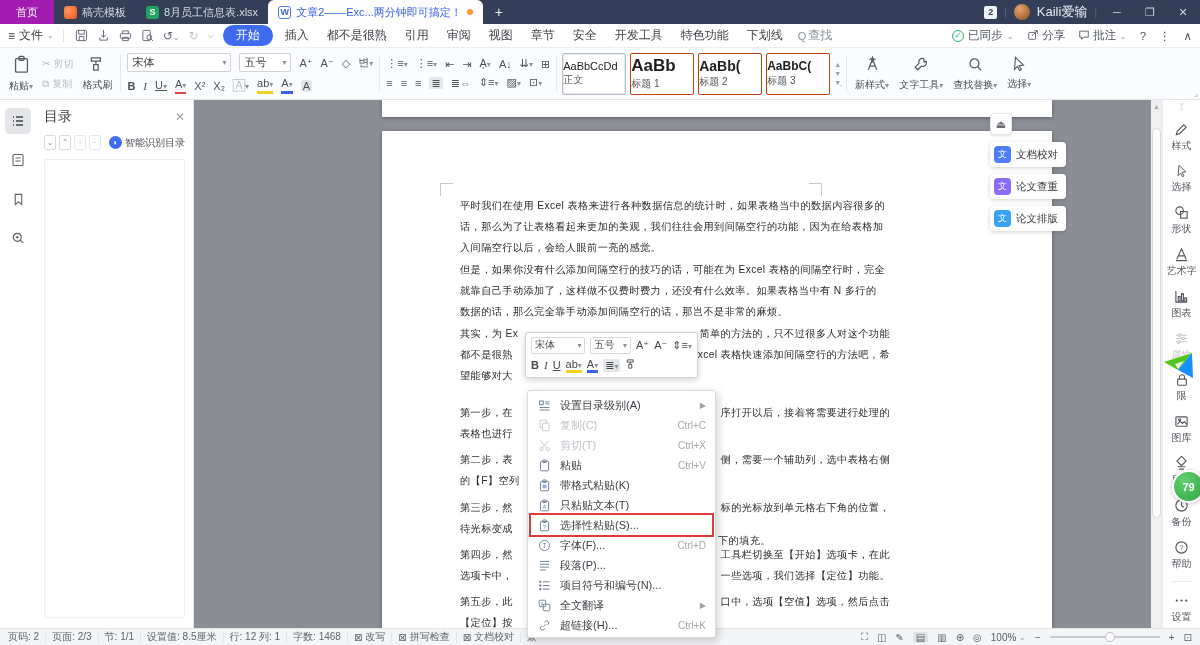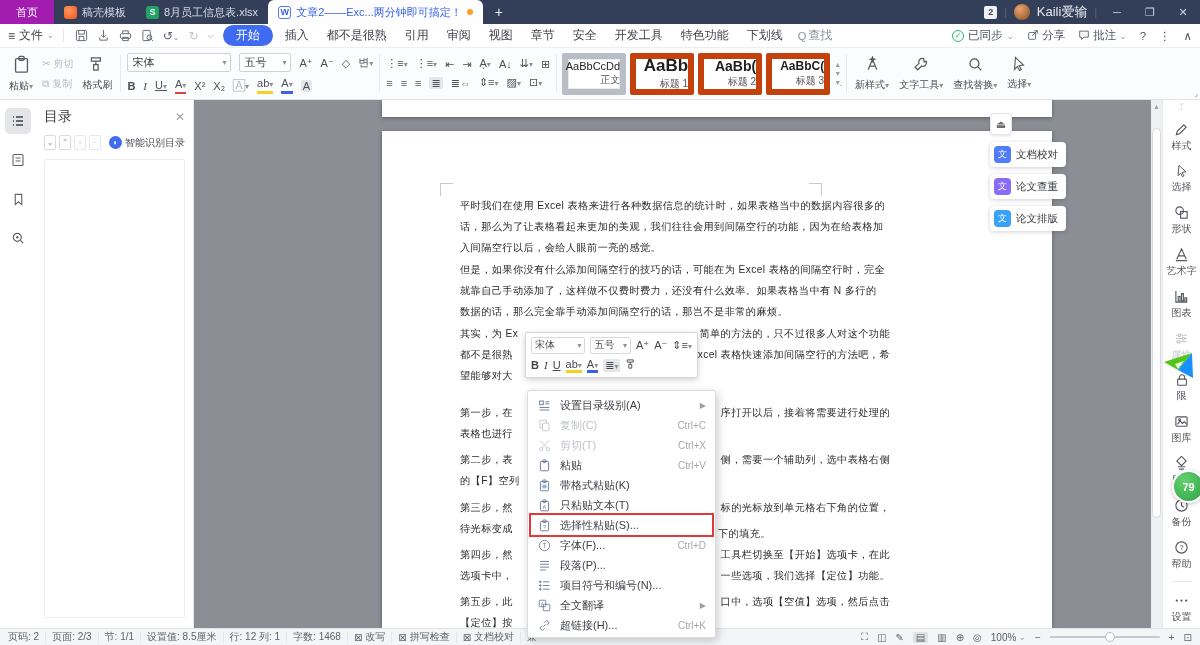--- a/index.html
+++ b/index.html
@@ -49,21 +49,21 @@
   .smallstack>div{display:flex;align-items:center;gap:3px}
   .rcol{display:flex;flex-direction:column;justify-content:center;gap:5px;padding:0 3px}
   .rrow{display:flex;align-items:center;gap:8px;font-size:11px;color:#4c5158}
   .rrow .ib{line-height:12px}
   .combo{border:1px solid #cfd3d9;border-radius:2px;height:19px;display:flex;align-items:center;justify-content:space-between;gap:4px;padding:0 4px;font-size:11px;background:#fff;color:#3c4046}
   .caret{font-size:8px;color:#8c9199}
   .selbox{background:#e4e6e9;border-radius:2px;padding:0 2px}
   .u-red{border-bottom:2px solid #d44;padding-bottom:0px}
   .u-yel{border-bottom:3px solid #f5d11f}
   .u-blu{border-bottom:3px solid #3a62e8}
-  .stylebox{width:64px;height:42px;border:6px solid #c2410c;background:#fff;border-radius:2px;display:flex;flex-direction:column;align-items:flex-end;justify-content:center;font-size:10px;color:#555;gap:1px;flex:none}
+  .stylebox{width:64px;height:42px;border:1px solid #c2410c;background:#fff;border-radius:2px;display:flex;flex-direction:column;align-items:flex-start;justify-content:center;font-size:10px;color:#555;gap:1px;flex:none}
   .stylebox.sel{border-color:#b9bec6;box-shadow:inset 0 0 0 1px #e8eaee}
   .stylebox .prev{font-size:11px;color:#1e1e1e;white-space:nowrap}
   .stylebox.h1 .prev{font-size:17px;font-weight:bold}
   .stylebox.h2 .prev{font-size:14px;font-weight:bold}
   .stylebox.h3 .prev{font-size:12px;font-weight:bold}
   .galscroll{display:flex;flex-direction:column;justify-content:center;gap:2px;color:#9aa0a8;font-size:7px;padding:0 2px}
   .launcher{position:absolute;bottom:1px;font-size:8px;color:#b6bac0}
 
   
   .bodyrow{display:flex;height:528px}
@@ -82,21 +82,21 @@
 
   .canvas{flex:1;background:#8b8f95;position:relative;overflow:hidden}
   .page{position:absolute;left:188px;width:670px;background:#fff;box-shadow:0 1px 4px rgba(0,0,0,.35)}
   .page1{top:0;height:17px}
   .page2{top:31px;height:497px;overflow:hidden}
   .crop{position:absolute;width:13px;height:13px;border-color:#c9c9c9;border-style:solid;border-width:0}
   .crop.l{left:58px;top:52px;border-left-width:1px;border-top-width:1px}
   .crop.r{left:427px;top:52px;border-right-width:1px;border-top-width:1px}
   .docline{position:absolute;left:78px;width:430px;height:20px;font-size:10.2px;letter-spacing:.4px;color:#2b2b2b;white-space:nowrap;overflow:visible}
   .docline .rr{position:absolute;right:0;top:0}
-  .docline .rl{position:absolute;left:258px;top:5px}
+  .docline .rl{position:absolute;left:258px;top:12px}
   .docline .lr{position:absolute;left:0;top:0}
 
   .dsb{width:11px;background:#eef0f2;position:relative;flex:none}
   .dsb-up{text-align:center;font-size:7px;color:#9fa4ab;padding-top:3px}
   .dsb .thumb{position:absolute;left:1px;width:9px;top:28px;height:390px;background:#fcfcfd;border:1px solid #d7d9dc;border-radius:5px}
 
   .rtb{width:38px;background:#fff;border-left:1px solid #ececee;display:flex;flex-direction:column;align-items:center;padding-top:3px;flex:none}
   .rtb-grip{color:#c3c7cc;font-size:9px;line-height:8px}
   .rtb-div{width:20px;border-top:1px solid #ebebee;margin-top:10px}
   .rtb-item{display:flex;flex-direction:column;align-items:center;gap:2px;font-size:10px;color:#53575e;margin-top:11px;white-space:nowrap}

